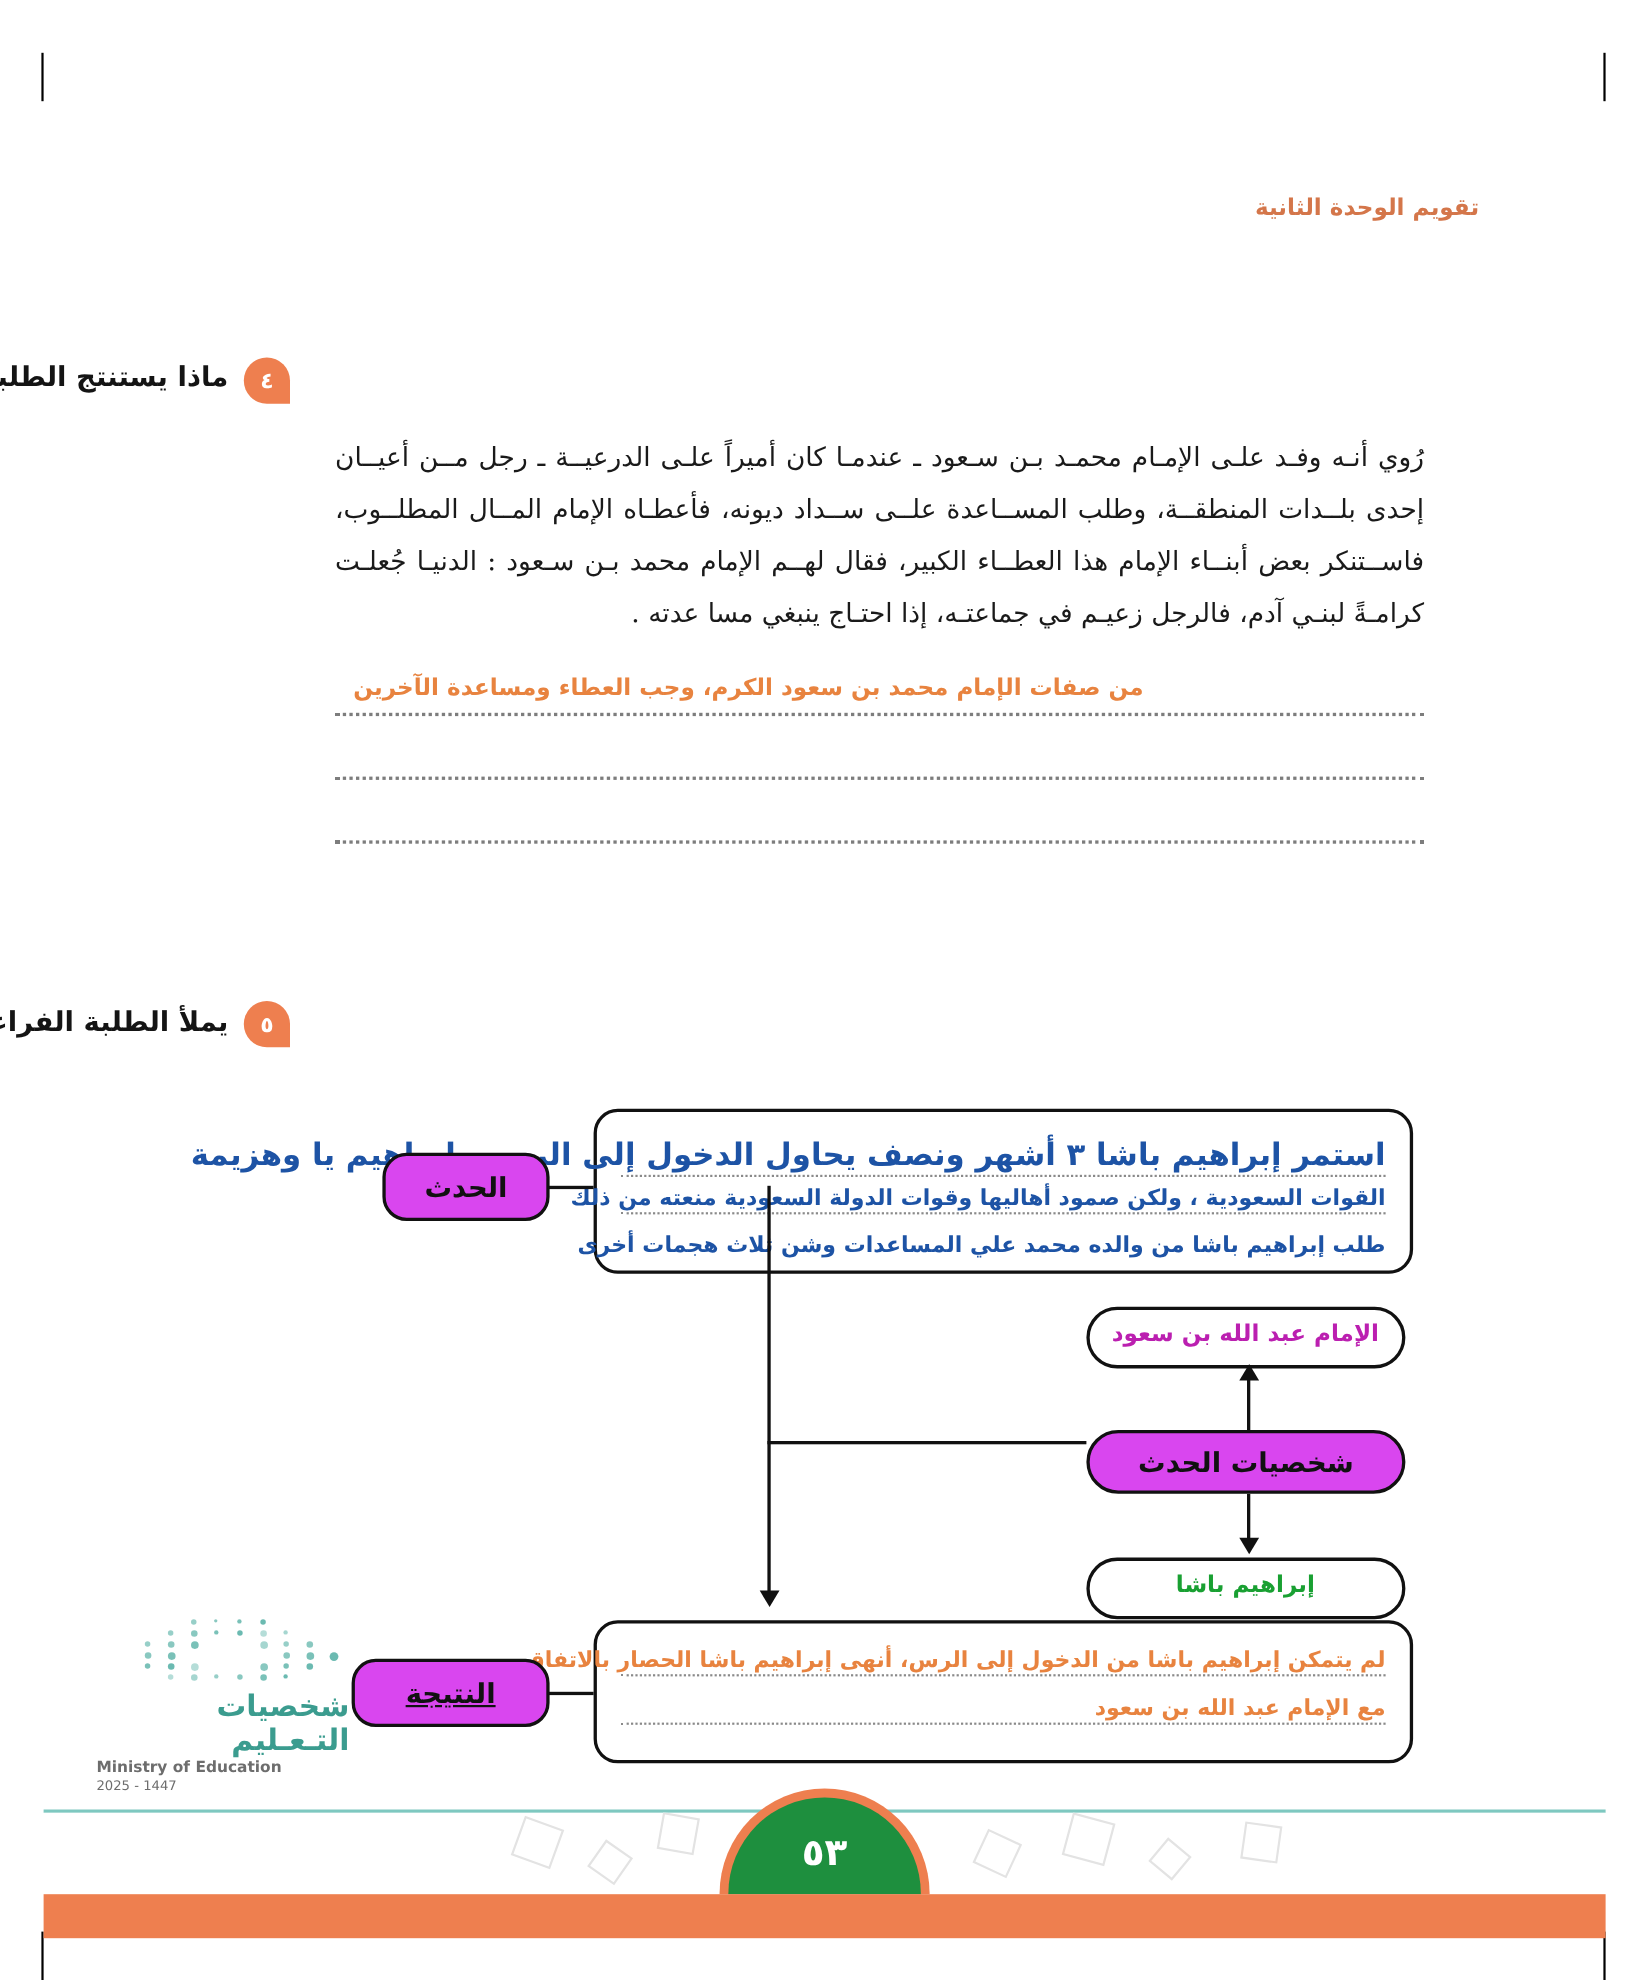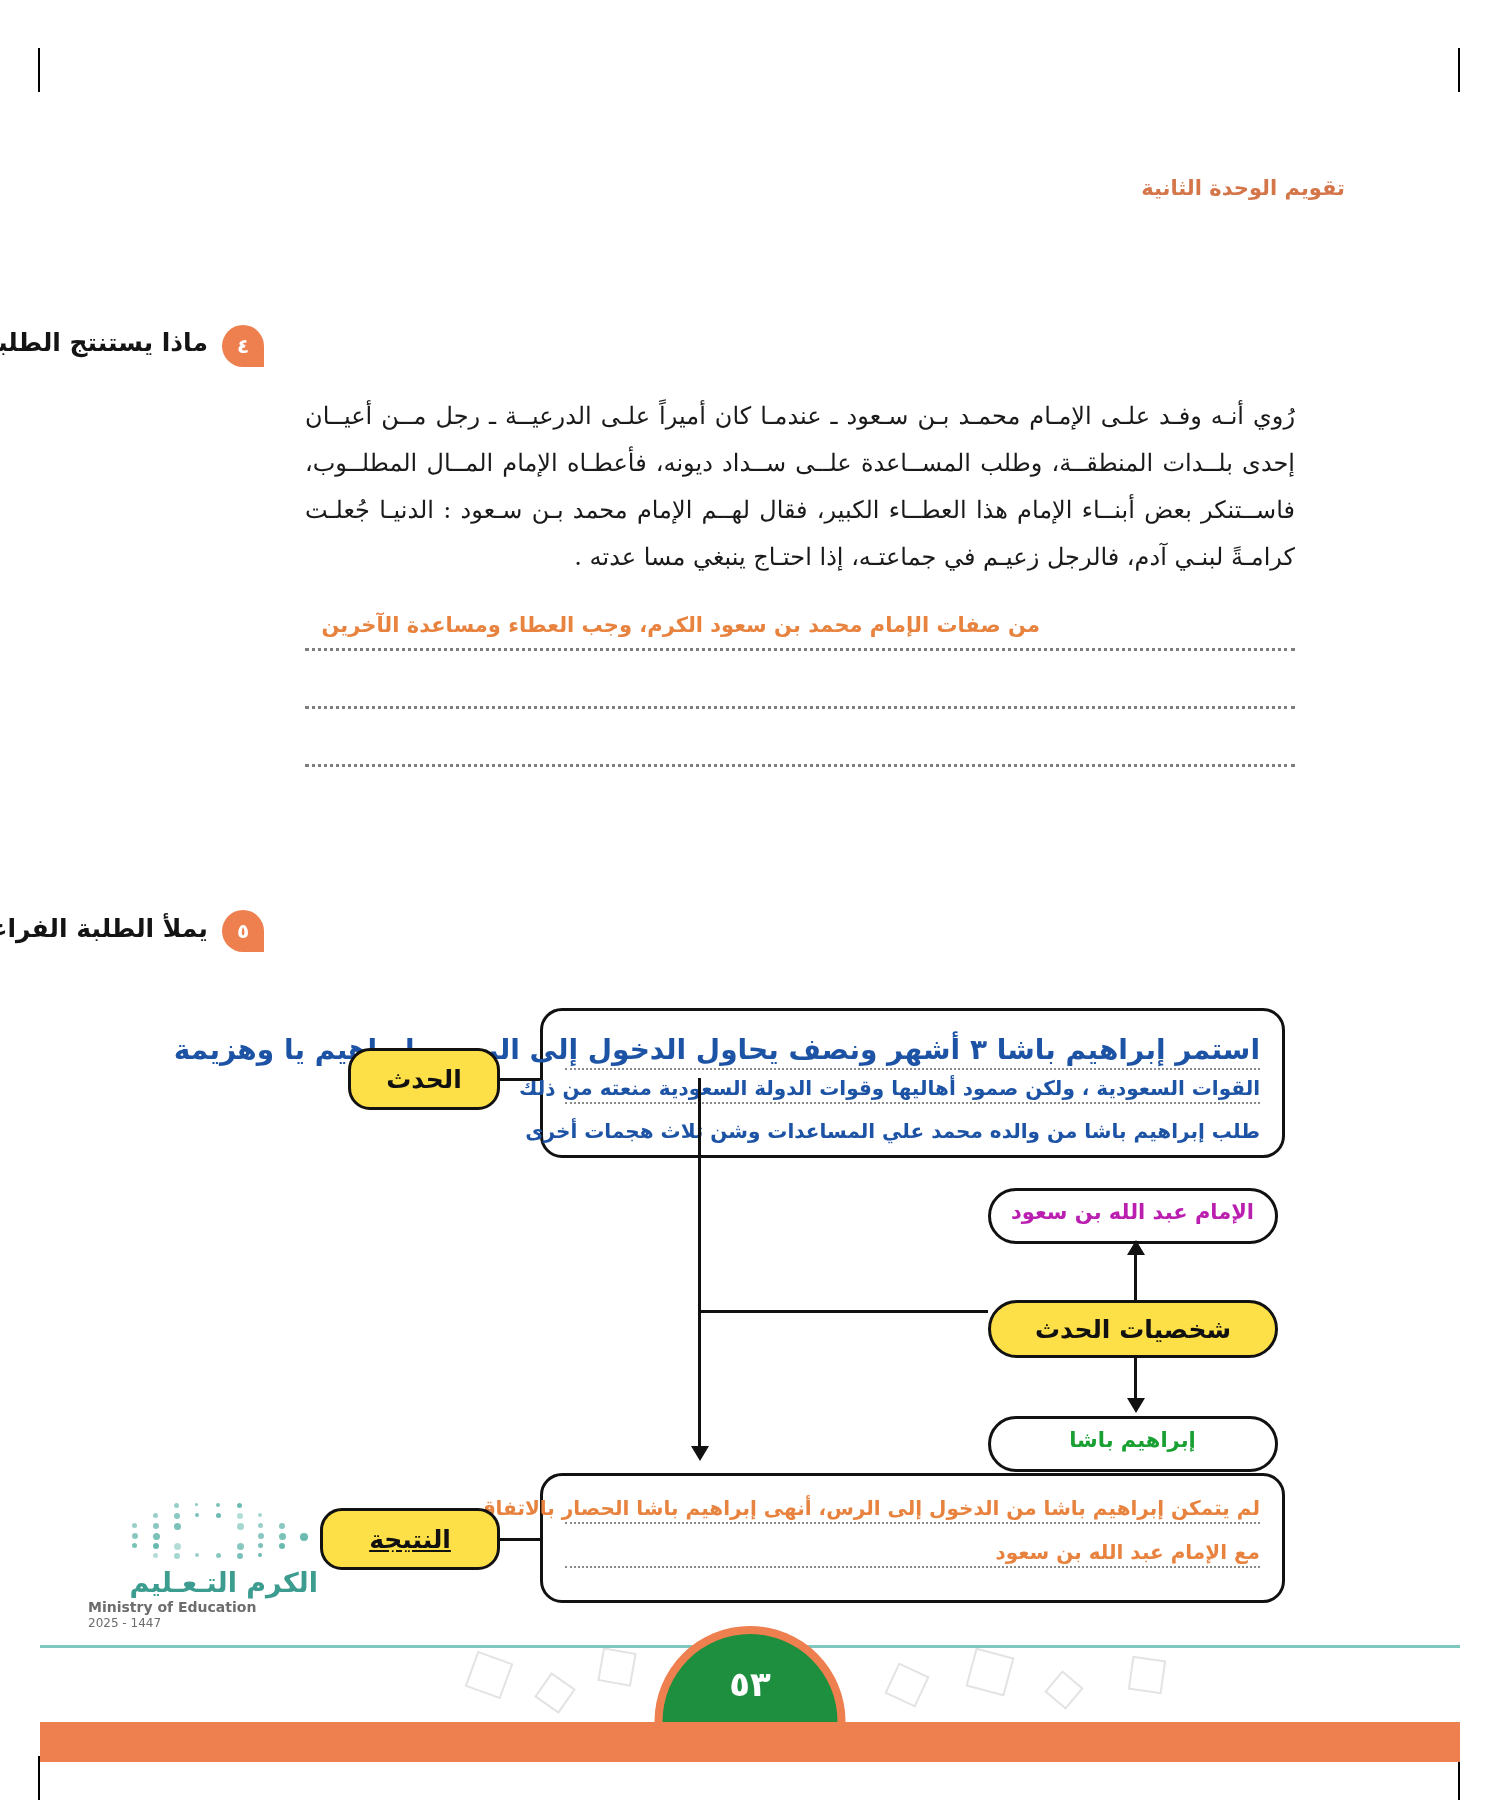--- a/index.html
+++ b/index.html
@@ -70,21 +70,21 @@
     position:absolute;
     border:3px solid #111;
     border-radius:22px;
     background:#fff;
     box-sizing:border-box;
   }
   .flabel{
     position:absolute;
     border:3px solid #111;
     border-radius:22px;
-    background:#fde047;
+    background:#d946ef;
     display:flex;align-items:center;justify-content:center;
     font-size:25px;font-weight:700;color:#111;
     box-sizing:border-box;
   }
   .fline{position:absolute;background:#111;}
   .arrowhead{position:absolute;width:0;height:0;}
   .arrow-down{
     border-left:9px solid transparent;
     border-right:9px solid transparent;
     border-top:15px solid #111;
@@ -261,18 +261,18 @@
         <i style="width: 7px; height: 7px; left: 109px; top: 42px; opacity: 0.72;"></i>
         <i style="width: 5px; height: 5px; left: 130px; top: 42px; opacity: 0.81;"></i>
         <i style="width: 6px; height: 6px; left: 151px; top: 42px; opacity: 0.9;"></i>
         <i style="width: 5px; height: 5px; left: 25px; top: 52px; opacity: 0.45;"></i>
         <i style="width: 6px; height: 6px; left: 46px; top: 52px; opacity: 0.54;"></i>
         <i style="width: 4px; height: 4px; left: 67px; top: 52px; opacity: 0.63;"></i>
         <i style="width: 5px; height: 5px; left: 88px; top: 52px; opacity: 0.72;"></i>
         <i style="width: 6px; height: 6px; left: 109px; top: 52px; opacity: 0.81;"></i>
         <i style="width: 4px; height: 4px; left: 130px; top: 52px; opacity: 0.9;"></i>
       </div>
-    <div class="moe-name">الكرم التـعـليم</div>
+    <div class="moe-name">شخصيات التـعـليم</div>
     <div class="moe-sub">Ministry of Education</div>
     <div class="moe-year">2025 - 1447</div>
   </div>
 
 </div>
 
 </body></html>

